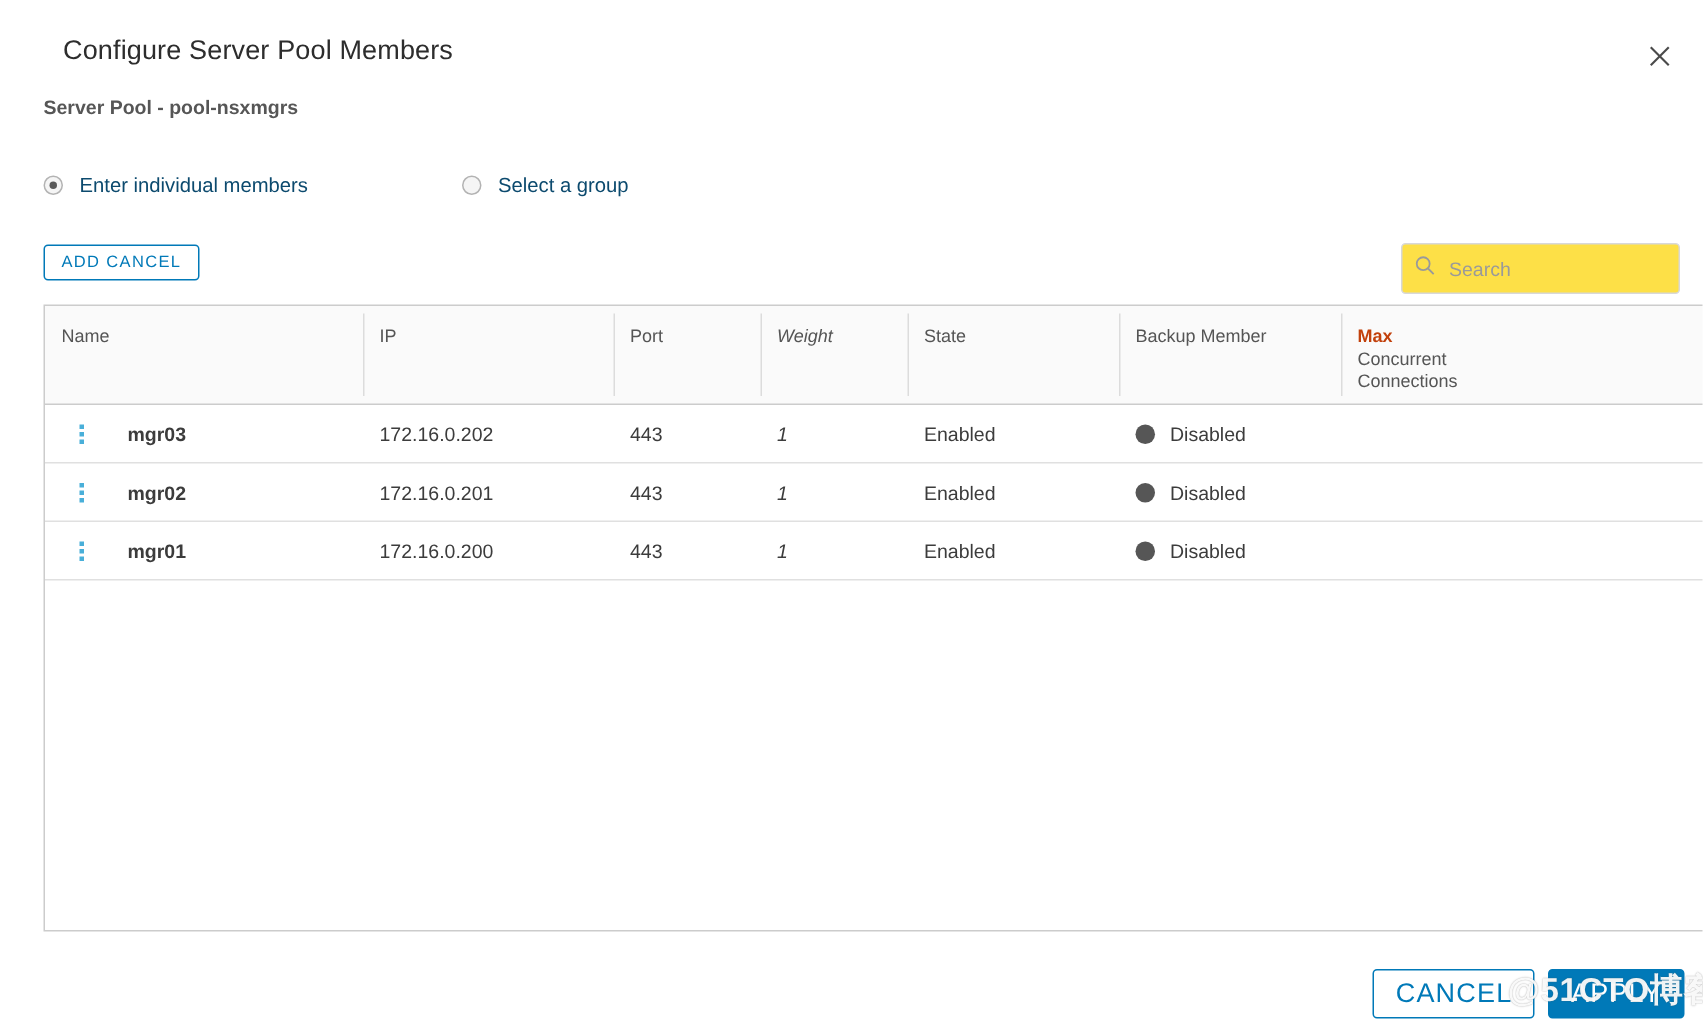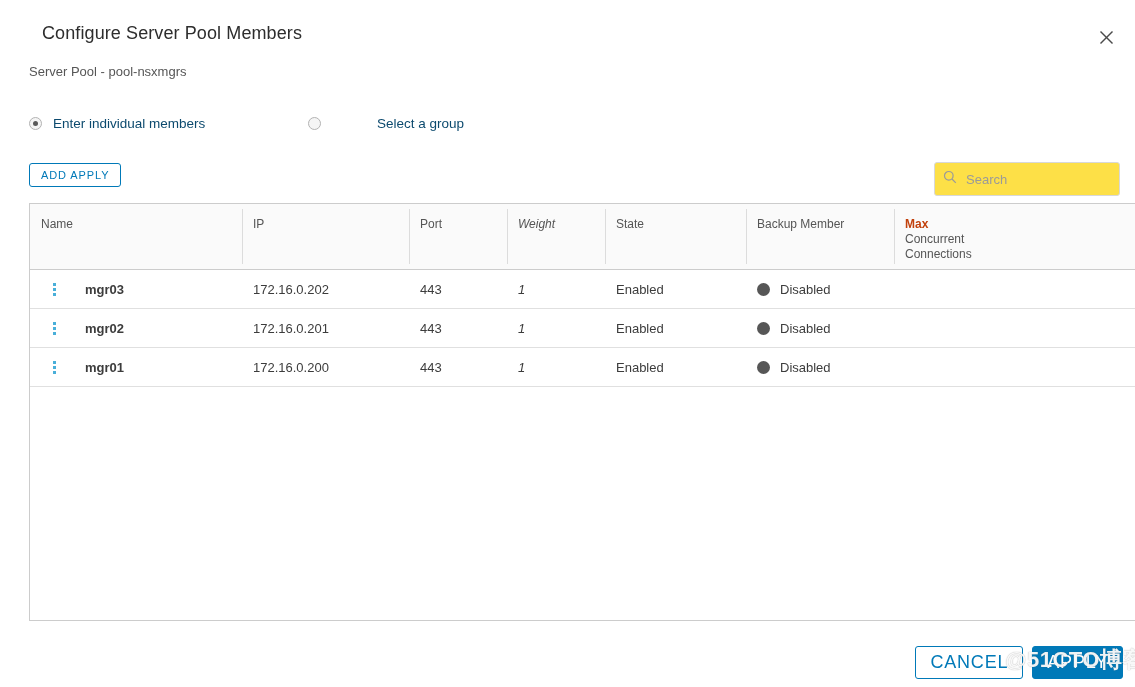--- a/index.html
+++ b/index.html
@@ -29,21 +29,21 @@
     color: #2d2d2d;
     letter-spacing: 0.1px;
     white-space: nowrap;
   }
 
   .dlg-subtitle {
     position: absolute;
     left: 29px;
     top: 64px;
     font-size: 13px;
-    font-weight: 400;
+    font-weight: 700;
     color: #565656;
     white-space: nowrap;
   }
 
   .close-btn {
     position: absolute;
     right: 16px;
     top: 24px;
     width: 26px;
     height: 26px;
@@ -64,21 +64,21 @@
     height: 20px;
   }
   .radio-opt {
     position: absolute;
     display: flex;
     align-items: center;
     cursor: pointer;
     white-space: nowrap;
   }
   .radio-opt.first { left: 0; }
-  .radio-opt.second { left: 279px; gap: 45px; }
+  .radio-opt.second { left: 279px; }
 
   .radio-mark {
     width: 13px;
     height: 13px;
     border-radius: 50%;
     border: 1px solid #b3b3b3;
     background: #f5f5f5;
     display: inline-block;
     position: relative;
     flex: 0 0 auto;
@@ -314,21 +314,21 @@
     <label class="radio-opt first">
       <span class="radio-mark checked"></span>
       <span class="radio-label">Enter individual members</span>
     </label>
     <label class="radio-opt second">
       <span class="radio-mark"></span>
       <span class="radio-label">Select a group</span>
     </label>
   </div>
 
-  <button class="add-member-btn">ADD APPLY</button>
+  <button class="add-member-btn">ADD CANCEL</button>
 
   <div class="search-box">
     <span>
       <svg width="14" height="14" viewBox="0 0 14 14">
         <circle cx="5.8" cy="5.8" r="4.3" fill="none" stroke="#9a9a9a" stroke-width="1.2"></circle>
         <line x1="9" y1="9" x2="12.8" y2="12.8" stroke="#9a9a9a" stroke-width="1.2"></line>
       </svg>
     </span>
     <input class="search-input" type="text" placeholder="Search" style="">
   </div>

